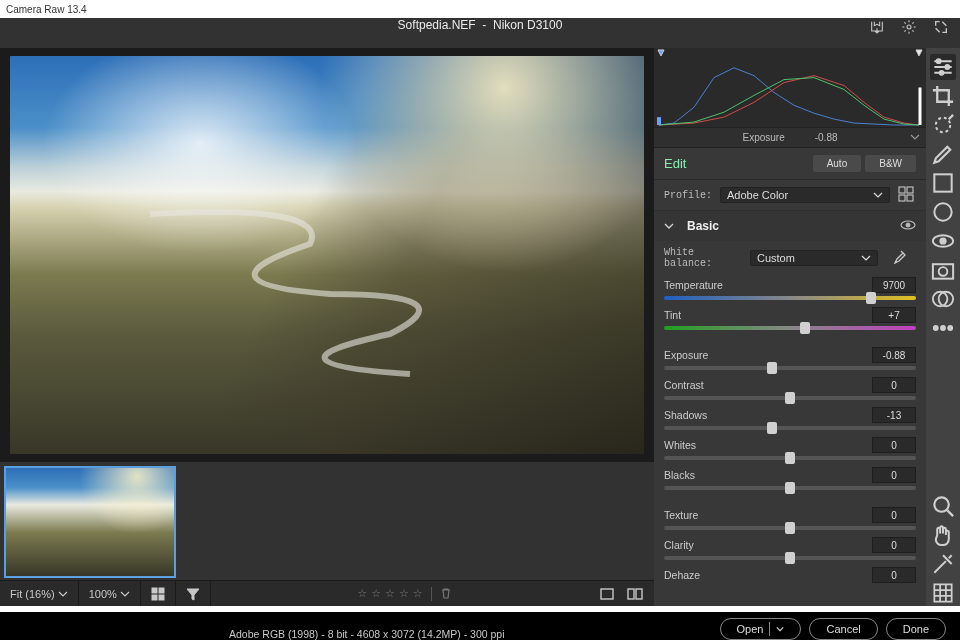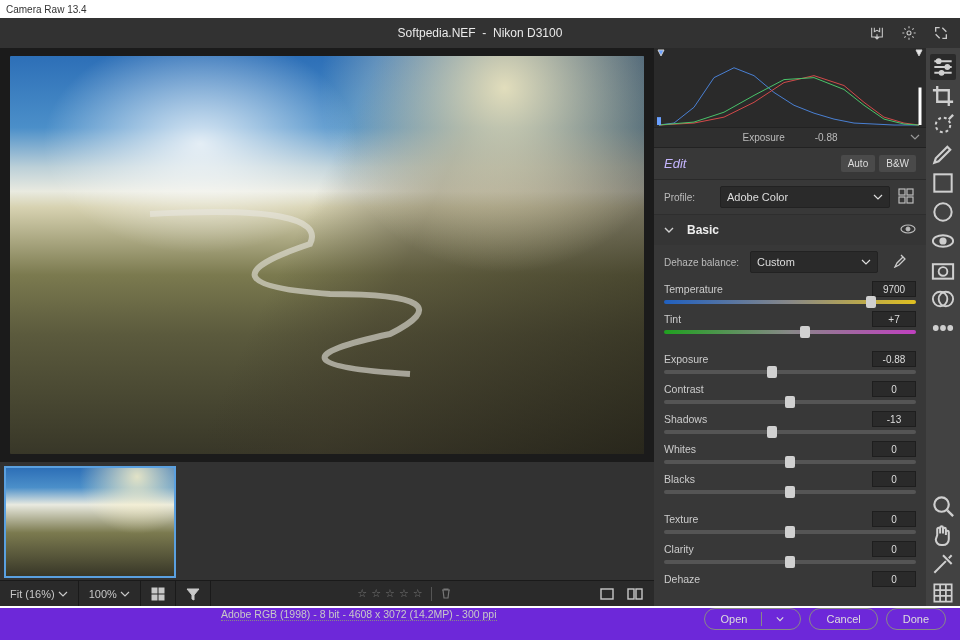--- a/index.html
+++ b/index.html
@@ -1,19 +1,19 @@
 <!DOCTYPE html>
 <html><head>
 <meta charset="utf-8">
 <style>
 * { margin:0; padding:0; box-sizing:border-box; font-family:"Segoe UI",Arial,sans-serif; }
 body { background:#fff; width:960px; height:640px; overflow:hidden; }
 .titlebar { height:18px; background:#fff; color:#333; font-size:10px; padding:2px 6px; display:flex; align-items:center; }
 .app { width:960px; height:622px; background:#323232; color:#d0d0d0; display:flex; flex-direction:column; }
-.header { height:30px; background:#323232; display:flex; align-items:center; position:relative; }
+.header { height:30px; background:#323232; display:flex; align-items:flex-start; position:relative; }
 .header .doc { position:absolute; left:50%; transform:translateX(-50%); font-size:12px; color:#eaeaea; }
 .header .right { margin-left:auto; display:flex; gap:14px; padding-right:10px; }
 .icon-btn { width:18px; height:18px; display:flex; align-items:center; justify-content:center; cursor:pointer; color:#c8c8c8; }
 .icon-btn svg { width:16px; height:16px; }
 .main { flex:1; display:flex; min-height:0; }
 .left { width:654px; display:flex; flex-direction:column; background:#1b1b1b; }
 .preview { flex:1; background:#1b1b1b; display:flex; align-items:center; justify-content:center; padding:8px; }
 .preview .img { width:634px; height:398px; border-radius:1px; background:
   linear-gradient(180deg, #2d6fb7 0%, #4b8fc9 18%, #bcd0d8 28%, #e9eae0 34%, #d7d2b1 38%, #7b7a4f 55%, #5b5a3d 70%, #383728 100%);
   position:relative; overflow:hidden; }
@@ -33,26 +33,26 @@
 .bottombar { height:28px; background:#2a2a2a; border-top:1px solid #1a1a1a; display:flex; align-items:center; font-size:11px; color:#c8c8c8;justify-content:flex-end; }
 .bottombar .seg { display:flex; align-items:center; height:100%; padding:0 10px; border-right:1px solid #1a1a1a; cursor:pointer; }
 .bottombar .stars { margin-left:auto; margin-right:auto; display:flex; gap:4px; color:#777; }
 .bottombar .rb { display:flex; gap:10px; padding-right:10px; }
 .panel { width:272px; background:#383838; display:flex; flex-direction:column; font-size:11px; overflow:hidden; }
 .histo { height:80px; background:#2a2a2a; border-bottom:1px solid #222; position:relative; }
 .histo svg { width:100%; height:100%; }
 .readout { height:20px; background:#2f2f2f; display:flex; align-items:center; justify-content:center; gap:30px; font-size:10px; color:#bbb; border-bottom:1px solid #222; position:relative; }
 .readout .chev { position:absolute; right:6px; color:#999; cursor:pointer; }
 .edit-head { height:32px; display:flex; align-items:center; padding:0 10px; border-bottom:1px solid #2a2a2a; }
-.edit-head .title { font-size:13px; color:#c4b5fd;font-style:italic; }
+.edit-head .title { font-size:13px; color:#86efac; }
 .edit-head .pills { margin-left:auto; display:flex; gap:4px; }
-.pill { background:#4a4a4a; padding:3px 7px; font-size:10px; border-radius:2px; cursor:pointer; color:#ddd;text-align:center; }
+.pill { background:#4a4a4a; padding:3px 14px; font-size:10px; border-radius:2px; cursor:pointer; color:#ddd;text-align:center; }
 .prow { display:flex; align-items:center; padding:6px 10px; gap:8px; border-bottom:1px solid #2e2e2e; }
-.prow .lbl { width:48px; color:#bbb; font-size:10px; }
-.select { flex:1; height:22px; background:#2a2a2a; border:1px solid #222; border-radius:2px; display:flex; align-items:center; padding:0 6px; font-size:11px; color:#ddd; cursor:pointer; justify-content:space-between; }
+.prow .lbl { width:48px; color:#bbb; font-size:10px;font-family:Liberation Mono, monospace; }
+.select { flex:1; height:16px; background:#2a2a2a; border:1px solid #222; border-radius:2px; display:flex; align-items:center; padding:0 6px; font-size:11px; color:#ddd; cursor:pointer; justify-content:space-between; }
 .chev-down { width:10px; height:10px; }
 .grid-ic { width:18px; color:#bbb; cursor:pointer; }
 .section-h { display:flex; align-items:center; padding:6px 10px; background:#353535; cursor:pointer; }
 .section-h .name { font-weight:600; color:#eee; font-size:12px;padding-left:7px; }
 .section-h .eye { margin-left:auto; color:#bbb; }
 .sliders { padding:4px 10px 8px; overflow-y:auto; flex:1; }
 .sgroup-gap { height:10px; }
 .srow { margin-bottom:7px; }
 .srow .top { display:flex; justify-content:space-between; align-items:center; margin-bottom:3px; }
 .srow .nm { font-size:10.5px; color:#ccc; }
@@ -60,25 +60,25 @@
 .track { height:4px; background:#555; border-radius:2px; position:relative; cursor:pointer; }
 .track .knob { position:absolute; top:-4px; width:10px; height:12px; background:#d0d0d0; border-radius:2px; transform:translateX(-50%); }
 .track.temp { background:linear-gradient(90deg,#2060c0,#888,#e0c020); }
 .track.tint { background:linear-gradient(90deg,#20a020,#888,#c040c0); }
 .wb-row .select { width:128px; flex:none; }
 .eyedrop { margin-left:6px; color:#ccc; cursor:pointer; }
 .toolstrip { width:34px; background:#424242; display:flex; flex-direction:column; align-items:center; padding-top:6px; gap:3px; }
 .toolstrip .tool { width:26px; height:26px; display:flex; align-items:center; justify-content:center; cursor:pointer; border-radius:2px; color:#cfcfcf; }
 .toolstrip .tool.active { background:#2a2a2a; }
 .toolstrip .spacer { flex:1; }
-.footer { height:34px; background:#6d28d9; border-top:2px solid #ffffff; display:flex; align-items:flex-start; padding:0 14px; }
+.footer { height:34px; background:#000000; border-top:6px solid #ffffff; display:flex; align-items:flex-end; padding:0 14px; }
 .footer .meta { flex:1; text-align:center; font-size:10.5px; color:#c8c8c8; }
 .footer .meta span { border-bottom:1px dotted #888; cursor:pointer; }
 .footer .btns { display:flex; gap:8px; }
-.btn { height:22px; padding:0 16px; border:1px solid #888; border-radius:11px; background:transparent; color:#ddd; font-size:11px; display:flex; align-items:center; cursor:pointer; gap:14px; }
+.btn { height:22px; padding:0 16px; border:1px solid #888; border-radius:11px; background:transparent; color:#ddd; font-size:11px; display:flex; align-items:center; cursor:pointer; gap:6px; }
 .btn.split .divider { width:1px; height:14px; background:#888; }
 svg { fill:currentColor; stroke:currentColor; }
 </style>
 </head>
 <body>
 
 <div class="titlebar">
   <span>Camera Raw 13.4</span>
 </div>
 
@@ -214,21 +214,21 @@
             <path d="M1 3l4 4 4-4" fill="none" stroke-width="1.4"></path>
           </svg>
         <span class="name">Basic</span>
         <span class="eye"><svg width="16" height="16" viewBox="0 0 16 16">
               <ellipse cx="8" cy="8" rx="7" ry="4" fill="none" stroke-width="1.2"></ellipse>
               <circle cx="8" cy="8" r="2"></circle>
             </svg></span>
       </div>
       <div class="sliders">
         <div class="prow wb-row" style="padding:2px 0 8px;border:none">
-          <span class="lbl" style="width:78px">Dehaze balance:</span>
+          <span class="lbl" style="width:78px">White balance:</span>
           <div class="select">
             <span>Custom</span>
             <svg class="chev-down" viewBox="0 0 10 10">
                 <path d="M1 3l4 4 4-4" fill="none" stroke-width="1.2"></path>
               </svg>
           </div>
           <span class="eyedrop"><svg width="14" height="14" viewBox="0 0 14 14">
                 <path fill="none" stroke-width="1.3" d="M11 3l-6 6-2 4 4-2 6-6z M9 1l4 4"></path>
               </svg></span>
         </div>

